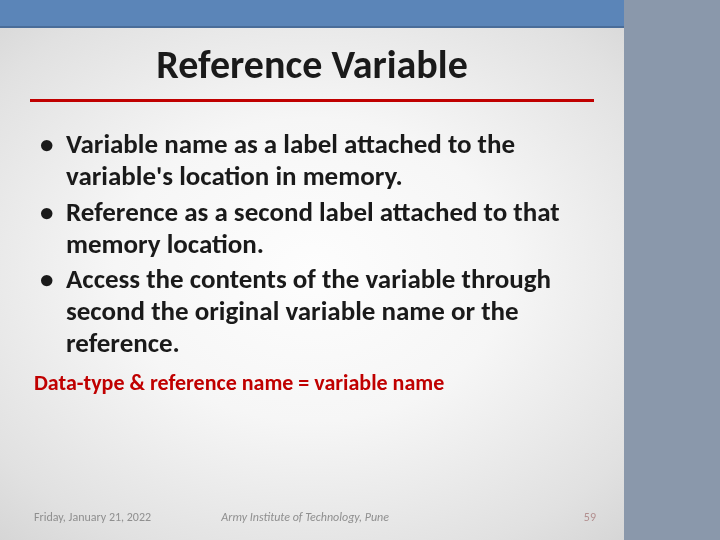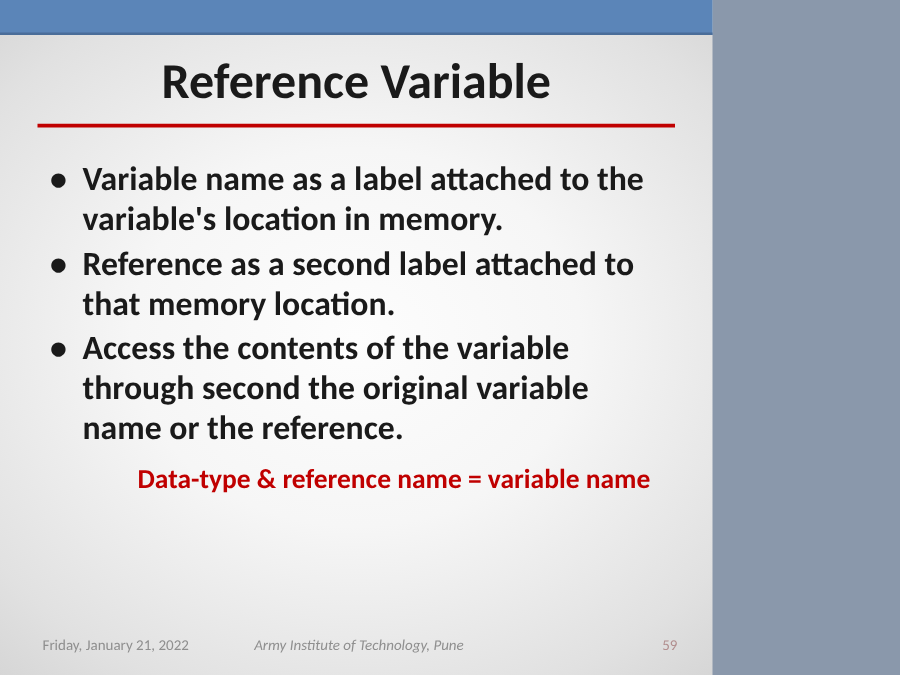--- a/index.html
+++ b/index.html
@@ -3,21 +3,21 @@
 <meta charset="utf-8">
 <style>
   * { margin: 0; padding: 0; box-sizing: border-box; }
   html, body { width: 720px; height: 540px; overflow: hidden; }
   body {
     font-family: Calibri, "Segoe UI", Arial, sans-serif;
     background: #8a98ab;
   }
   .slide {
     position: relative;
-    width: 570px;
+    width: 624px;
     height: 540px;
     background: radial-gradient(ellipse 90% 80% at 50% 50%, #fdfdfd 0%, #f6f6f6 35%, #e1e1e1 70%, #c9c9c9 100%);
   }
   .topbar {
     position: absolute;
     top: 0; left: 0; right: 0;
     height: 28px;
     background: #5b85b8;
     border-bottom: 2px solid #4a6d99;
   }
@@ -61,21 +61,20 @@
   ul.bullets > li::before {
     content: "•";
     position: absolute;
     left: 6px;
     top: 0;
     font-size: 27px;
     color: #1a1a1a;
   }
   .syntax-line {
     margin-top: 10px;
-    margin-left: 76px;
     font-size: 22px;
     font-weight: 700;
     color: #c00000;
   }
   .footer {
     position: absolute;
     bottom: 16px;
     left: 34px;
     right: 28px;
     display: flex;

